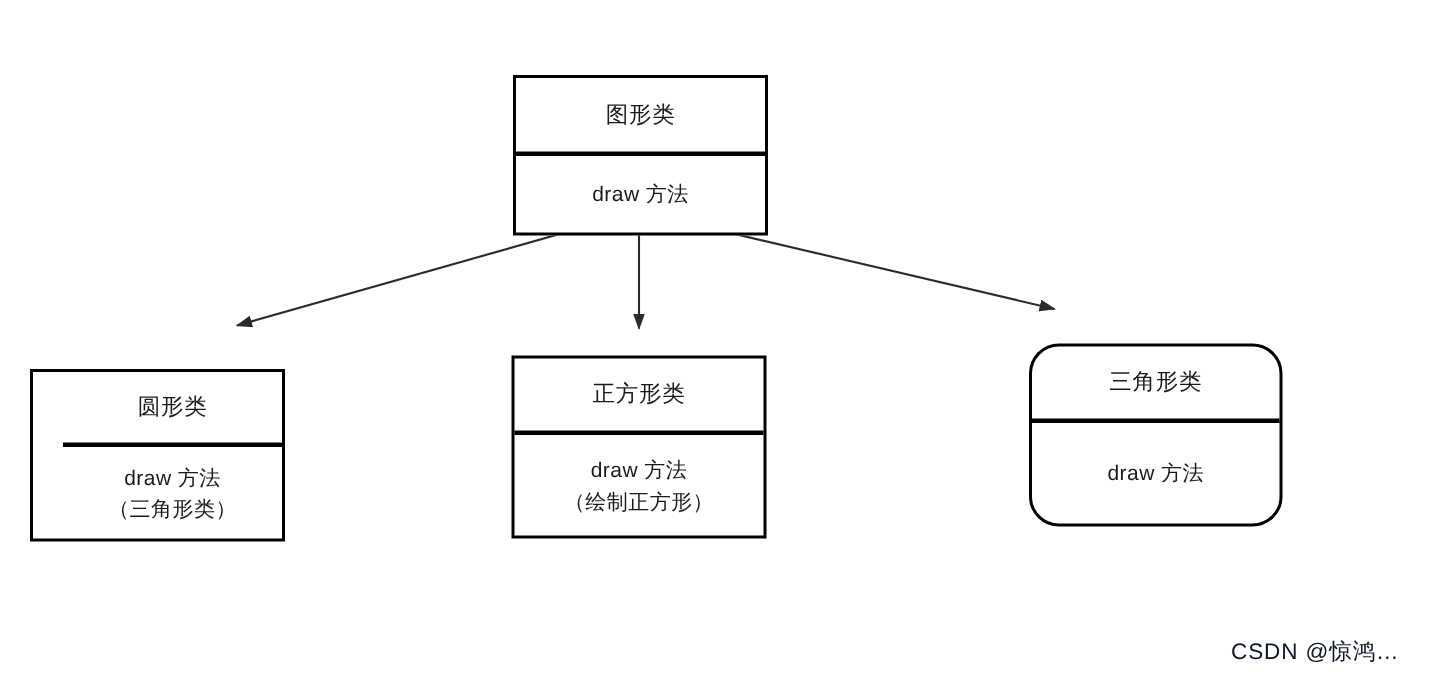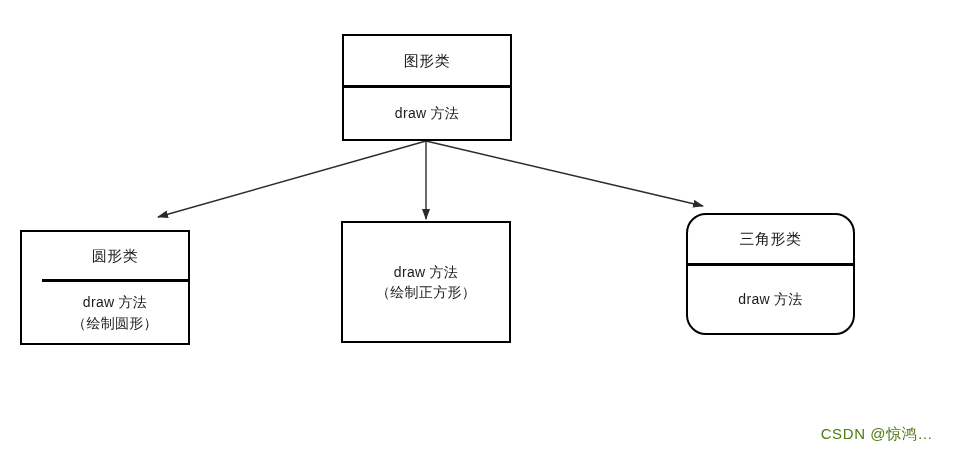--- a/index.html
+++ b/index.html
@@ -32,20 +32,21 @@
     pointer-events: none;
   }
 
   .class-box {
     position: absolute;
     box-sizing: border-box;
     background: #ffffff;
     border: 2px solid #000000;
     display: flex;
     flex-direction: column;
+    margin-top: 16px;
   }
 
   .class-name-compartment {
     box-sizing: border-box;
     display: flex;
     align-items: center;
     justify-content: center;
     border-bottom: 3px solid #000000;
   }
 
@@ -108,21 +109,21 @@
     height: 122px;
     border-radius: 20px;
   }
   #box-triangle .class-name-compartment { height: 51px; }
 
   #watermark {
     position: absolute;
     right: 24px;
     top: 425px;
     font-size: 15px;
-    color: #4d7c0f;
+    color: #0f172a;
     letter-spacing: 0.6px;
     white-space: nowrap;
   }
 </style>
 </head>
 <body>
 
 <div id="diagram-canvas">
 
   <svg id="connector-layer" viewBox="0 0 957 462" width="957" height="462" aria-hidden="true">
@@ -147,25 +148,28 @@
       <span class="member-line">draw 方法</span>
     </div>
   </div>
 
   <div class="class-box" id="box-circle">
     <div class="class-name-compartment">
       <span class="class-name-text">圆形类</span>
     </div>
     <div class="class-members-compartment">
       <span class="member-line">draw 方法</span>
-      <span class="member-line">（绘制圆形）</span>
+      <span class="member-line">（三角形类）</span>
     </div>
   </div>
 
   <div class="class-box" id="box-square">
+    <div class="class-name-compartment">
+      <span class="class-name-text">正方形类</span>
+    </div>
     <div class="class-members-compartment">
       <span class="member-line">draw 方法</span>
       <span class="member-line">（绘制正方形）</span>
     </div>
   </div>
 
   <div class="class-box" id="box-triangle">
     <div class="class-name-compartment">
       <span class="class-name-text">三角形类</span>
     </div>

